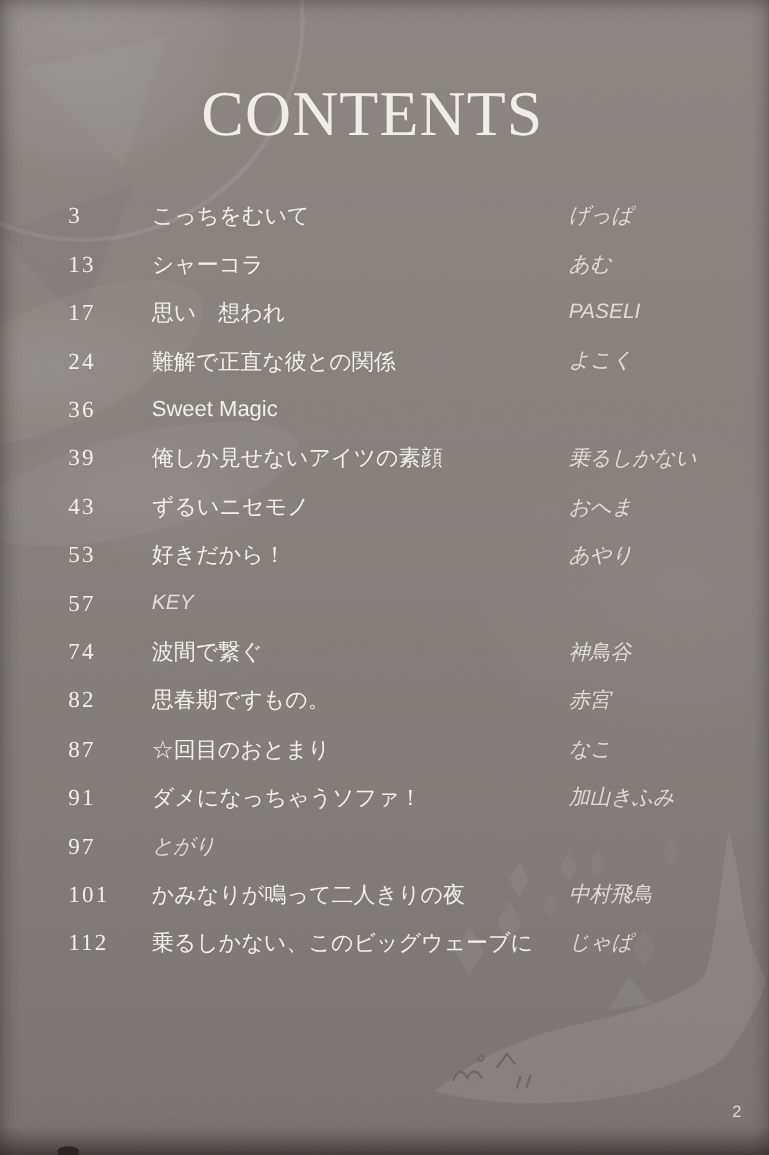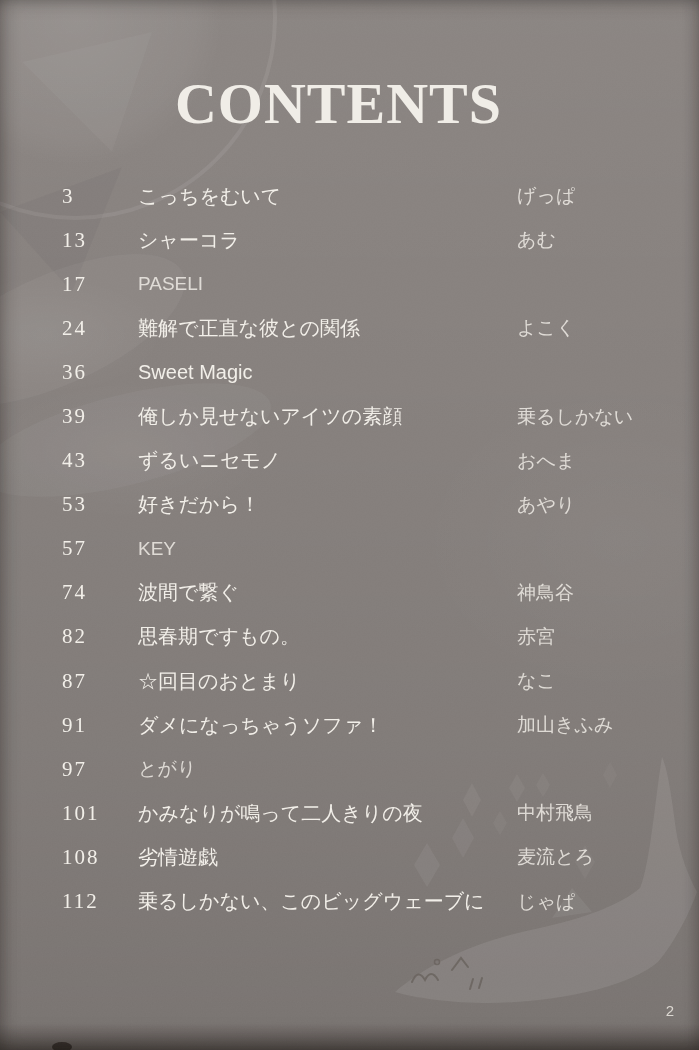--- a/index.html
+++ b/index.html
@@ -27,21 +27,21 @@
   .bottom-shade{
     position:absolute;left:0;right:0;bottom:0;height:26px;pointer-events:none;
     background:linear-gradient(to bottom, rgba(38,31,27,0) 0%, rgba(38,31,27,0.38) 100%);
   }
   .watermarks{position:absolute;inset:0;pointer-events:none;}
   .contents-title{
     position:absolute;top:70px;left:0;width:699px;
     padding-right:22px;box-sizing:border-box;
     text-align:center;
     font-family:"Liberation Serif", serif;
-    font-size:58px;font-weight:700;
+    font-size:58px;font-weight:400;
     letter-spacing:1px;
     color:var(--title-text, #f0ede7);
   }
   .toc{
     position:absolute;left:62px;top:174px;right:18px;
   }
   .row{
     display:flex;align-items:center;height:44.1px;
   }
   .row .page-num{
@@ -54,20 +54,21 @@
     width:379px;flex:0 0 379px;
     font-size:20px;
     color:var(--body-text, #f2efe9);
     white-space:nowrap;overflow:hidden;
   }
   .row .entry-author{
     flex:1 1 auto;
     font-size:19px;
     color:var(--author-text, rgba(238,235,229,0.85));
     white-space:nowrap;
+    font-style:italic;
   }
   .page-number{
     position:absolute;right:25px;bottom:31px;
     font-size:15px;
     color:var(--page-number-text, #dcd8d2);
   }
 </style>
 </head>
 <body>
 
@@ -138,20 +139,21 @@
         <span class="entry-title">こっちをむいて</span>
         <span class="entry-author">げっぱ</span>
       </div>
       <div class="row">
         <span class="page-num">13</span>
         <span class="entry-title">シャーコラ</span>
         <span class="entry-author">あむ</span>
       </div>
       <div class="row">
         <span class="page-num">17</span>
+        <span class="entry-title">思い　想われ</span>
         <span class="entry-author">PASELI</span>
       </div>
       <div class="row">
         <span class="page-num">24</span>
         <span class="entry-title">難解で正直な彼との関係</span>
         <span class="entry-author">よこく</span>
       </div>
       <div class="row">
         <span class="page-num">36</span>
         <span class="entry-title">Sweet Magic</span>
@@ -198,25 +200,20 @@
       <div class="row">
         <span class="page-num">97</span>
         <span class="entry-author">とがり</span>
       </div>
       <div class="row">
         <span class="page-num">101</span>
         <span class="entry-title">かみなりが鳴って二人きりの夜</span>
         <span class="entry-author">中村飛鳥</span>
       </div>
       <div class="row">
-        <span class="page-num">108</span>
-        <span class="entry-title">劣情遊戯</span>
-        <span class="entry-author">麦流とろ</span>
-      </div>
-      <div class="row">
         <span class="page-num">112</span>
         <span class="entry-title">乗るしかない、このビッグウェーブに</span>
         <span class="entry-author">じゃぱ</span>
       </div>
     </div>
 
   <div class="page-number">2</div>
 
   <div class="bottom-shade"></div>
 </div>

